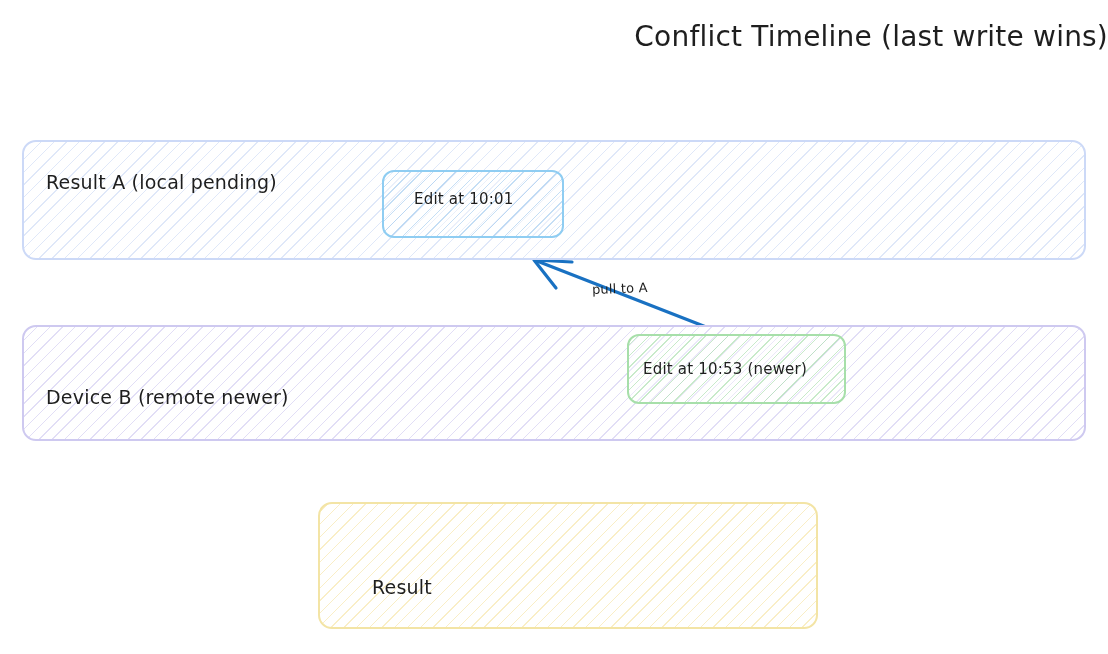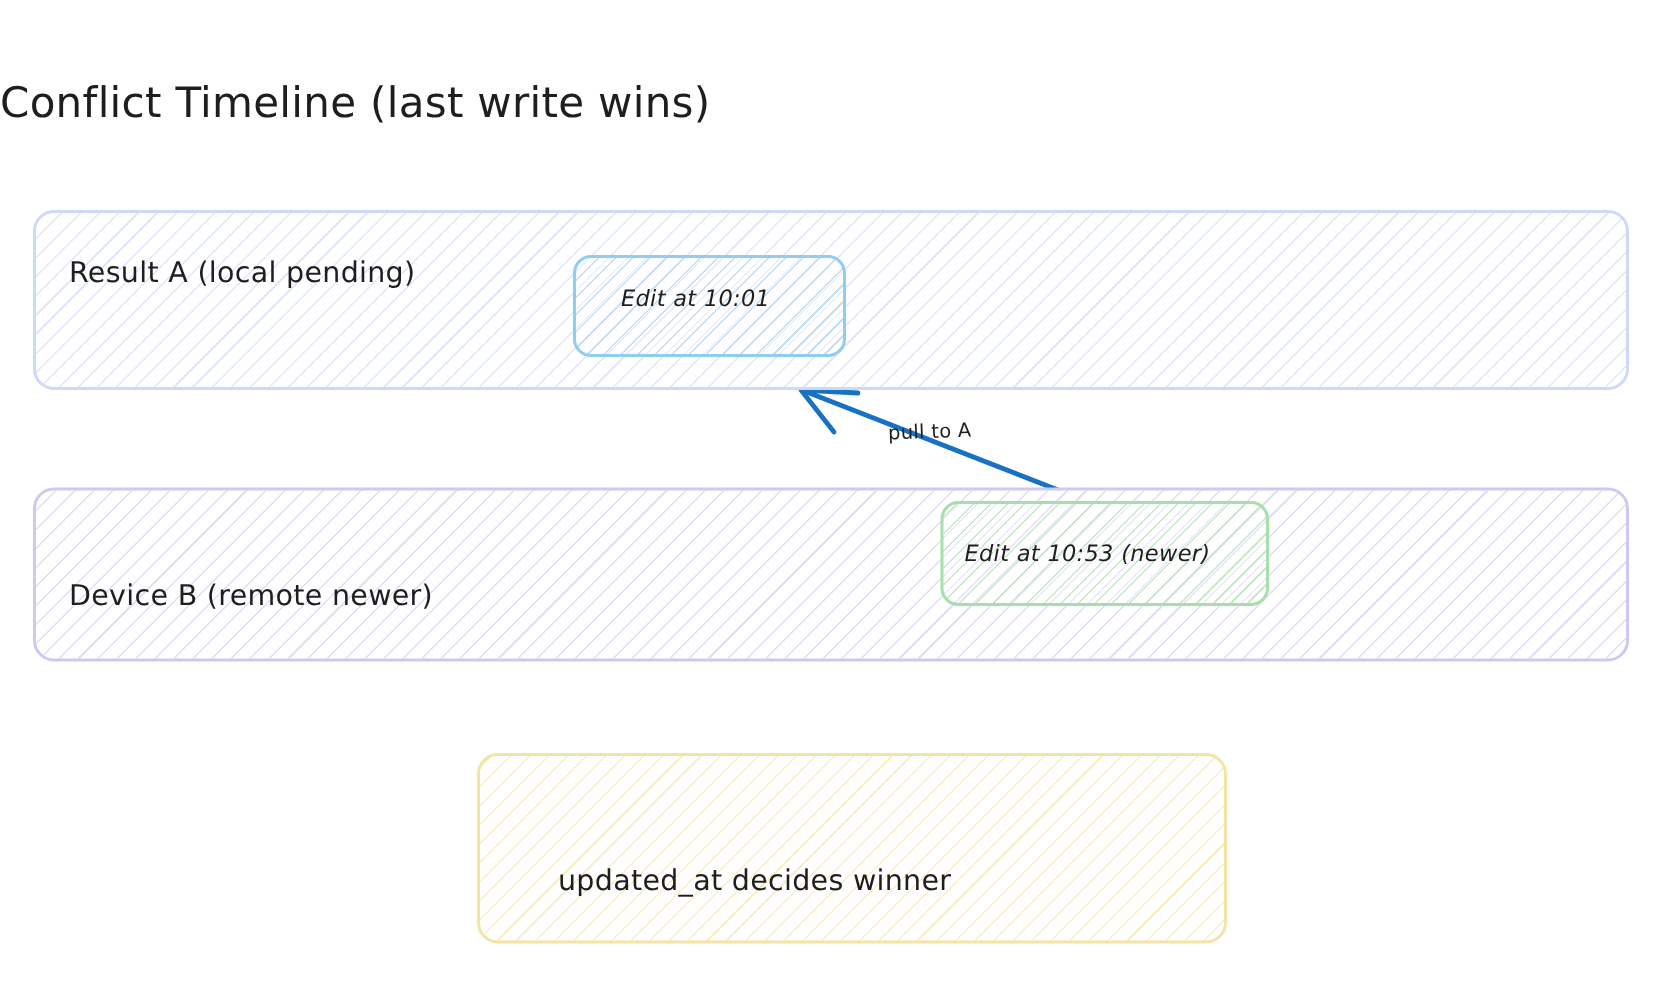--- a/index.html
+++ b/index.html
@@ -29,25 +29,24 @@
     font-weight: 400;
     letter-spacing: 0.2px;
   }
 
   
   #title {
     position: absolute;
     left: 0;
     top: 20px;
     width: 1108px;
-    text-align: left;
+    text-align: right;
     font-size: 28px;
     color: #1e1e1e;
     white-space: nowrap;
-    margin-top: 32px;
   }
 
   
   .lane {
     position: absolute;
     box-sizing: border-box;
     border-radius: 14px;
     border-width: 2px;
     border-style: solid;
   }
@@ -129,21 +128,20 @@
       rgba(255,255,255,0) 8px
     );
   }
 
   .event-label {
     position: absolute;
     font-size: 15px;
     color: #1e1e1e;
     white-space: nowrap;
     z-index: 6;
-    font-style: italic;
   }
   #event-a-label { left: 414px; top: 190px; }
   #event-b-label { left: 643px; top: 360px; }
 
   
   #pull-label {
     position: absolute;
     left: 592px;
     top: 281px;
     font-size: 13px;
@@ -213,15 +211,16 @@
 
 <div id="lane-b" class="lane"></div>
 <div id="lane-b-label" class="lane-label hand">Device B (remote newer)</div>
 <div id="event-b" class="event-box"></div>
 <div id="event-b-label" class="event-label hand">Edit at 10:53 (newer)</div>
 
 <div id="pull-label" class="hand">pull to A</div>
 
 <div id="result-box"></div>
 <div id="result-text" class="hand">
+  <span class="result-line">Result</span>
   <span class="result-line">updated_at decides winner</span>
   
 </div>
 
 </body></html>

